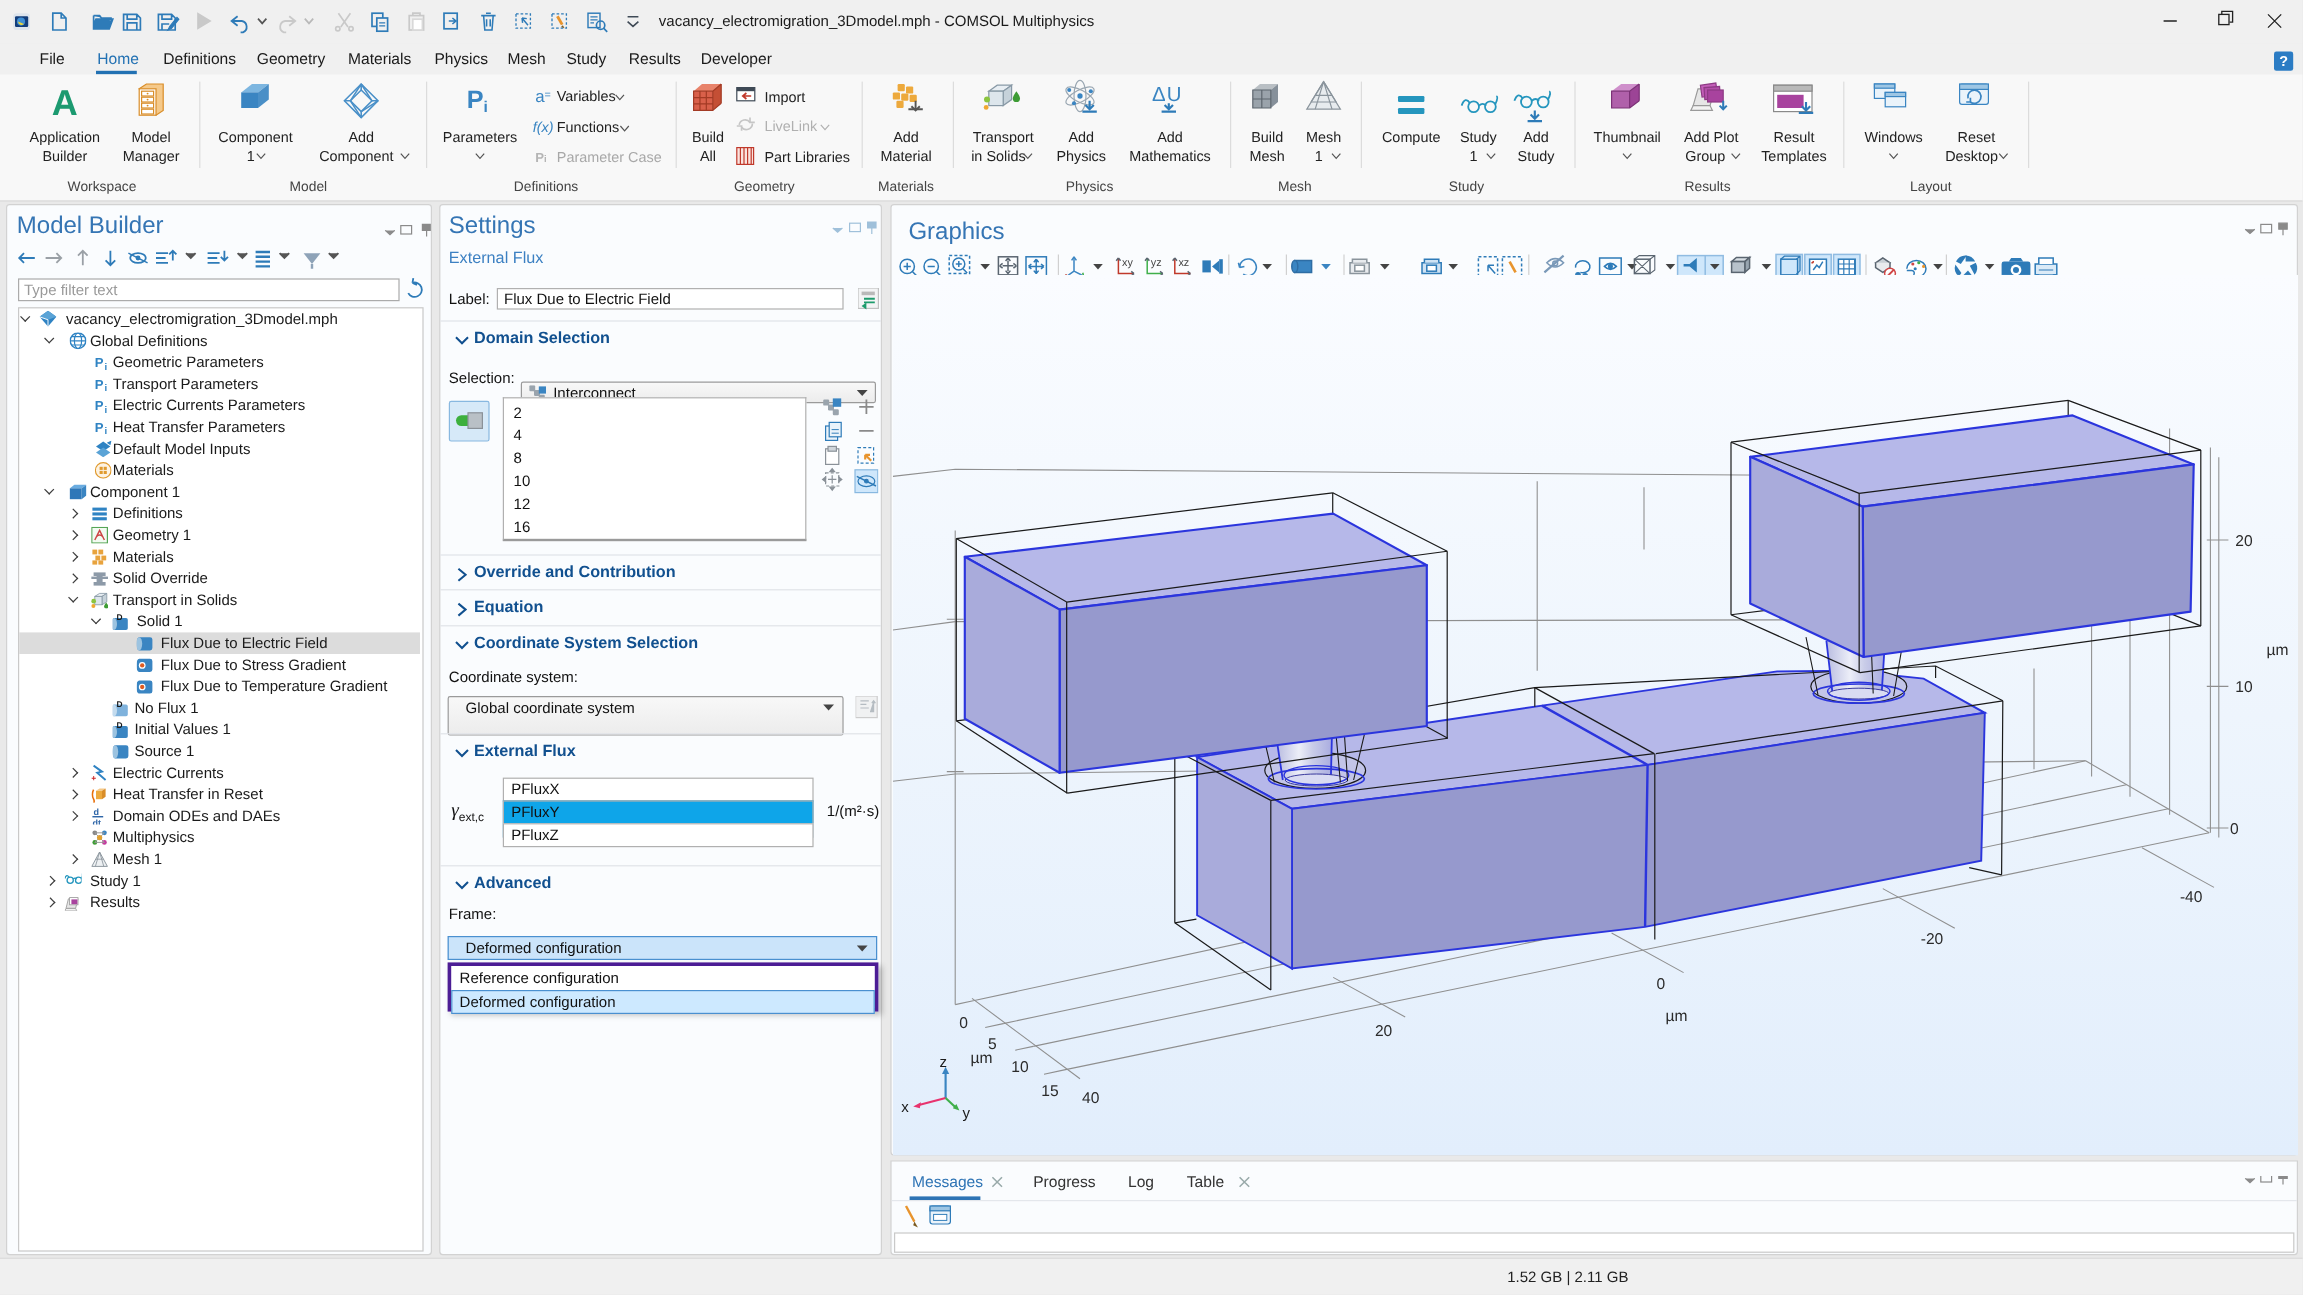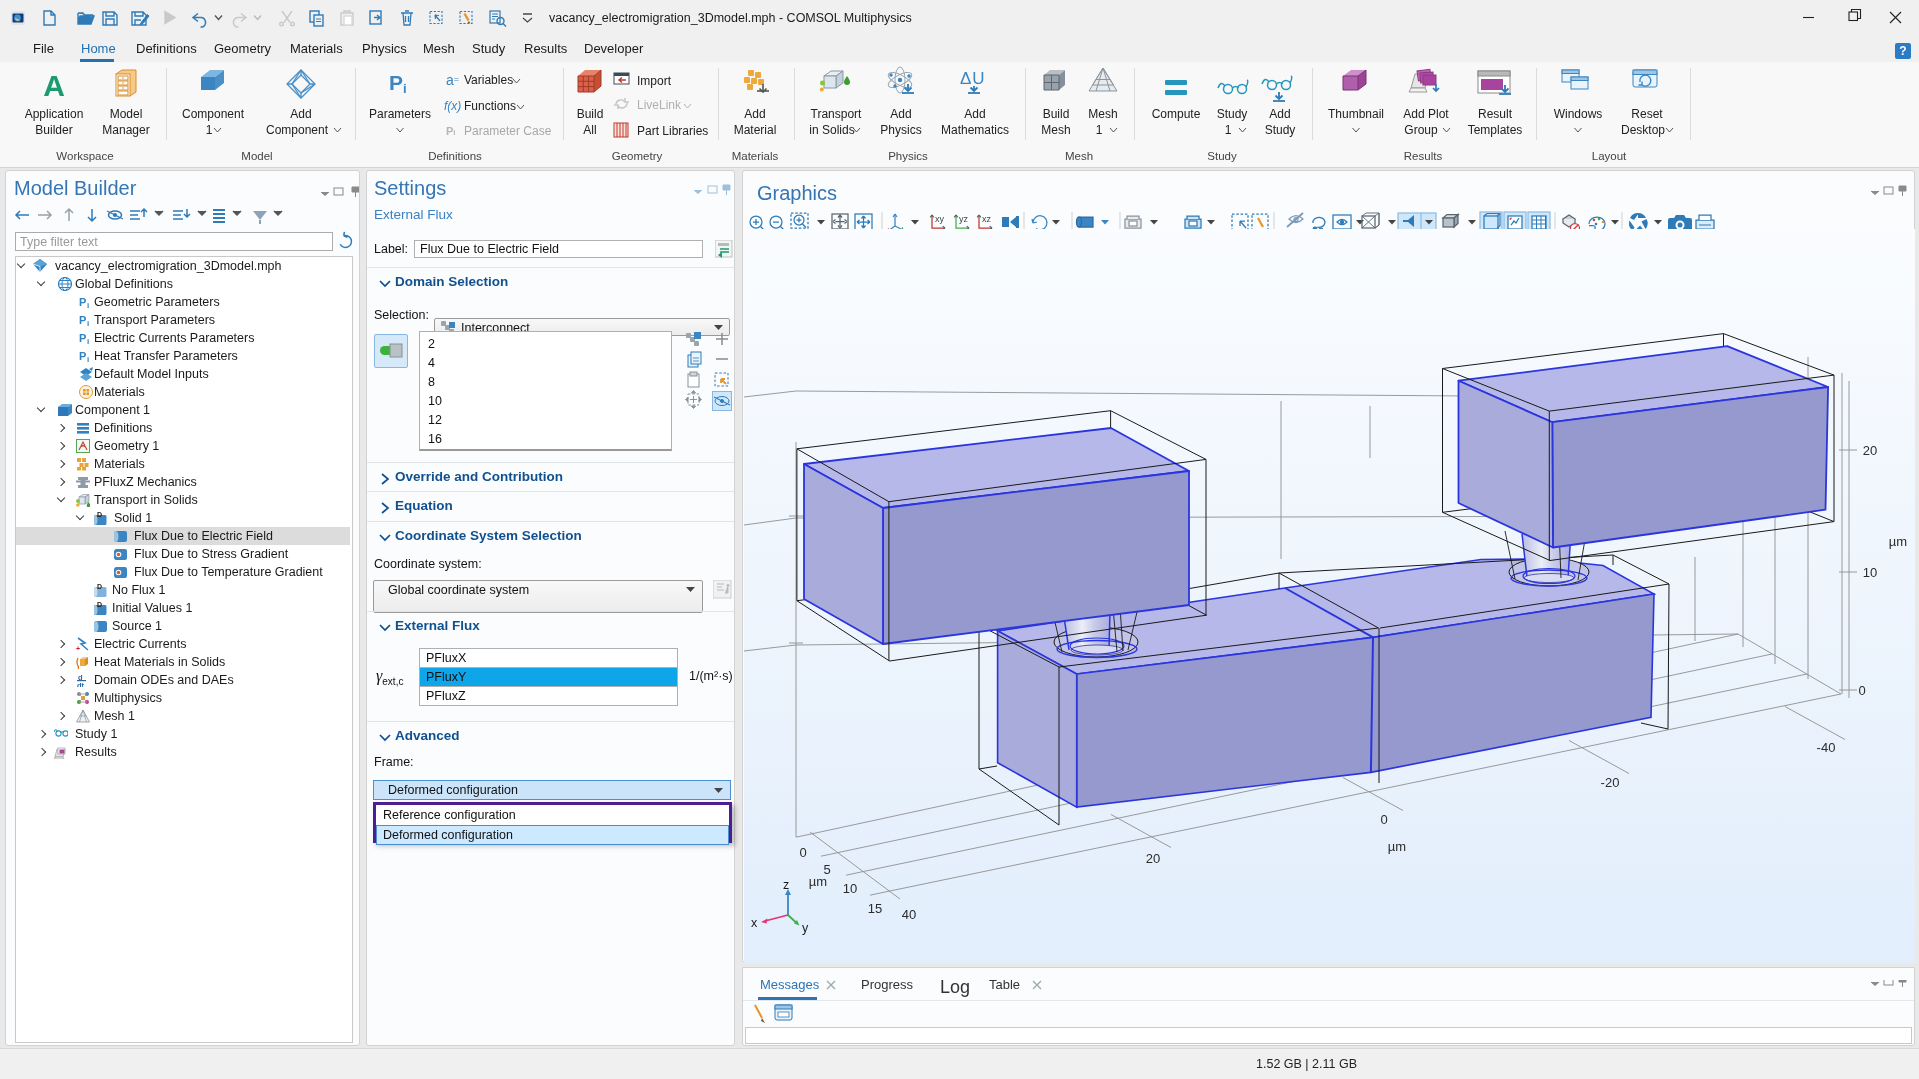--- a/index.html
+++ b/index.html
@@ -612,21 +612,21 @@
         <svg class="ticon" style="left:60px">
           <use href="#ic-mat"></use>
         </svg>
         <span class="t" style="left:78px">Materials</span>
       </div>
 <div class="trow" style="top:216px">
         <i class="chev r" style="left:42px"></i>
         <svg class="ticon" style="left:60px">
           <use href="#ic-solid"></use>
         </svg>
-        <span class="t" style="left:78px">PFluxZ Mechanics</span>
+        <span class="t" style="left:78px">Solid Override</span>
       </div>
 <div class="trow" style="top:234px">
         <i class="chev d" style="left:42px"></i>
         <svg class="ticon" style="left:60px">
           <use href="#ic-ts"></use>
         </svg>
         <span class="t" style="left:78px">Transport in Solids</span>
       </div>
 <div class="trow" style="top:252px">
         <i class="chev d" style="left:61px"></i>
@@ -676,21 +676,21 @@
         <svg class="ticon" style="left:60px">
           <use href="#ic-ec"></use>
         </svg>
         <span class="t" style="left:78px">Electric Currents</span>
       </div>
 <div class="trow" style="top:396px">
         <i class="chev r" style="left:42px"></i>
         <svg class="ticon" style="left:60px">
           <use href="#ic-ht"></use>
         </svg>
-        <span class="t" style="left:78px">Heat Materials in Solids</span>
+        <span class="t" style="left:78px">Heat Transfer in Reset</span>
       </div>
 <div class="trow" style="top:414px">
         <i class="chev r" style="left:42px"></i>
         <svg class="ticon" style="left:60px">
           <use href="#ic-ode"></use>
         </svg>
         <span class="t" style="left:78px">Domain ODEs and DAEs</span>
       </div>
 <div class="trow" style="top:432px">
         <svg class="ticon" style="left:60px">
@@ -1172,21 +1172,21 @@
         <text x="801" y="931">y</text>
 </g>
 </svg>
 </div>
 <div id="botpanel" class="panel">
 <div class="abs" style="left:17px;top:9px;font-size:13px;color:#2e74b5;">Messages</div>
 <svg width="12" height="12" style="position:absolute;left:83px;top:12px;">
       <path d="M1 1 l8 8 M9 1 l-8 8" stroke="#9aa" stroke-width="1.3"></path>
     </svg>
 <div class="abs" style="left:118px;top:9px;font-size:13px;color:#333;">Progress</div>
-<div class="abs" style="left:197px;top:9px;font-size:18px;color:#333;">Log</div>
+<div class="abs" style="left:197px;top:9px;font-size:13px;color:#333;">Log</div>
 <div class="abs" style="left:246px;top:9px;font-size:13px;color:#333;">Table</div>
 <svg width="12" height="12" style="position:absolute;left:289px;top:12px;">
       <path d="M1 1 l8 8 M9 1 l-8 8" stroke="#9aa" stroke-width="1.3"></path>
     </svg>
 <div class="abs" style="left:15px;top:29px;width:59px;height:3px;background:#2e74b5;"></div>
 <div class="abs" style="left:0px;top:32px;width:1171px;height:1px;background:#e4e7ec;"></div>
 <svg width="1171" height="30" style="position:absolute;left:0;top:12px;">
       <g stroke="#8a8a8a" fill="none">
         <path d="M1128 2 l4 3.5 4 -3.5" fill="#8a8a8a"></path>
         <rect x="1141" y="-2" width="9" height="7"></rect>

